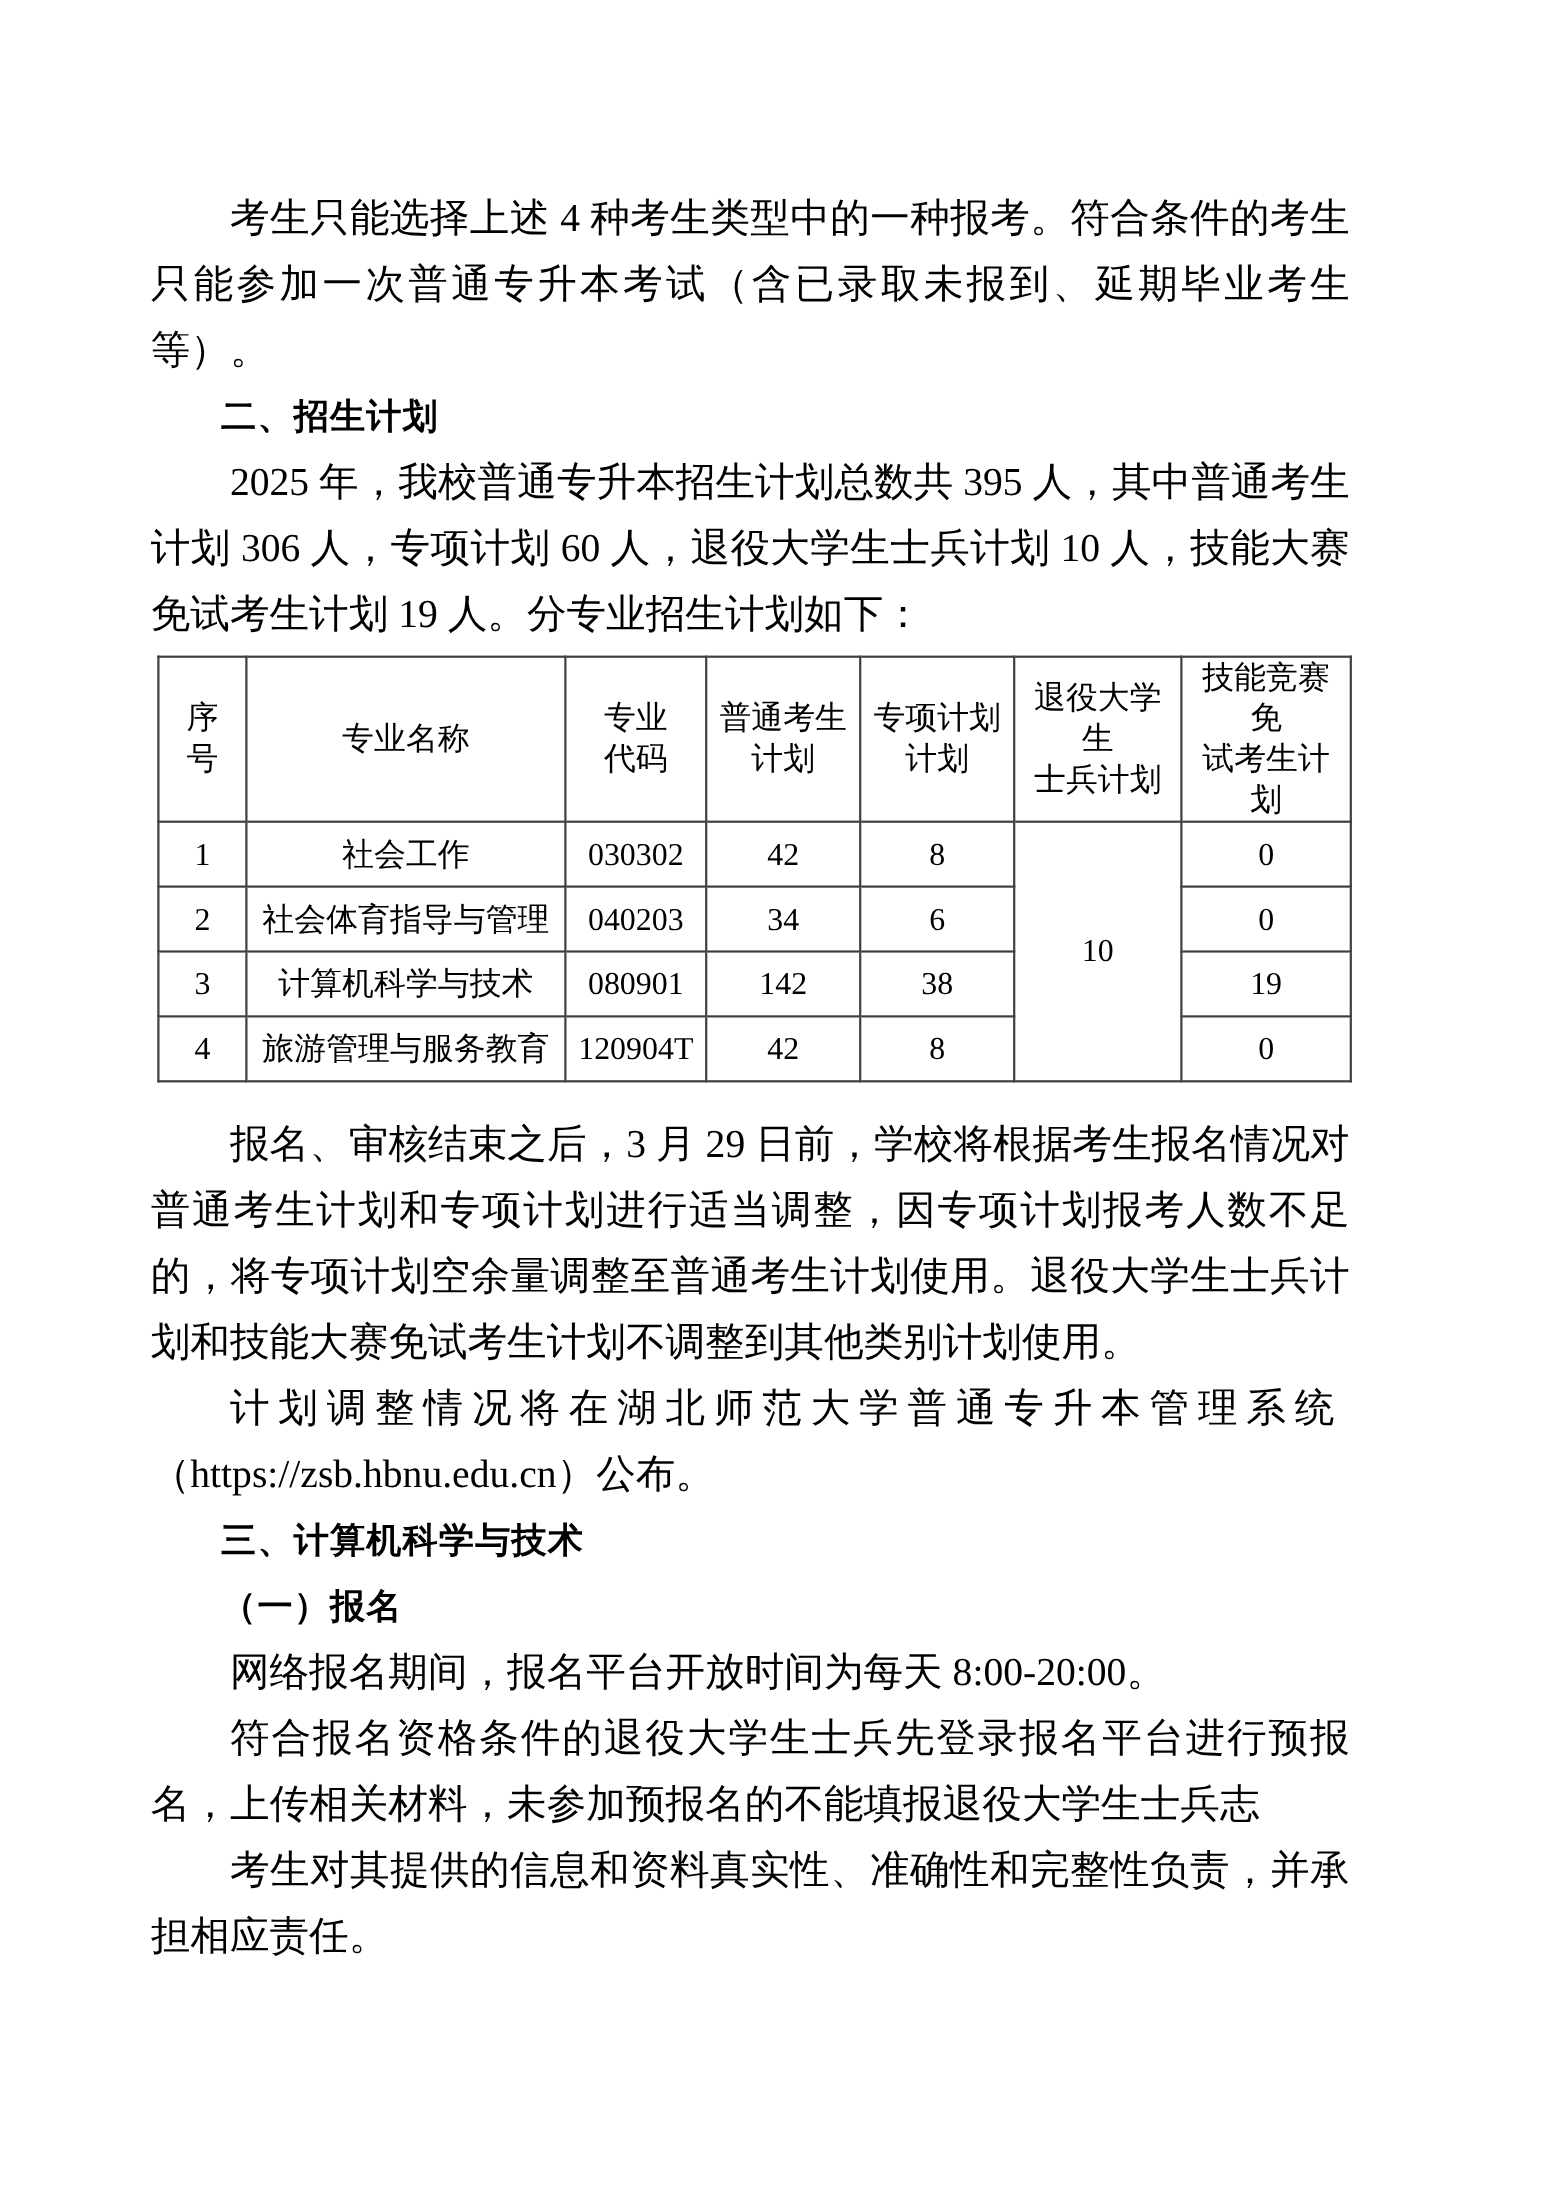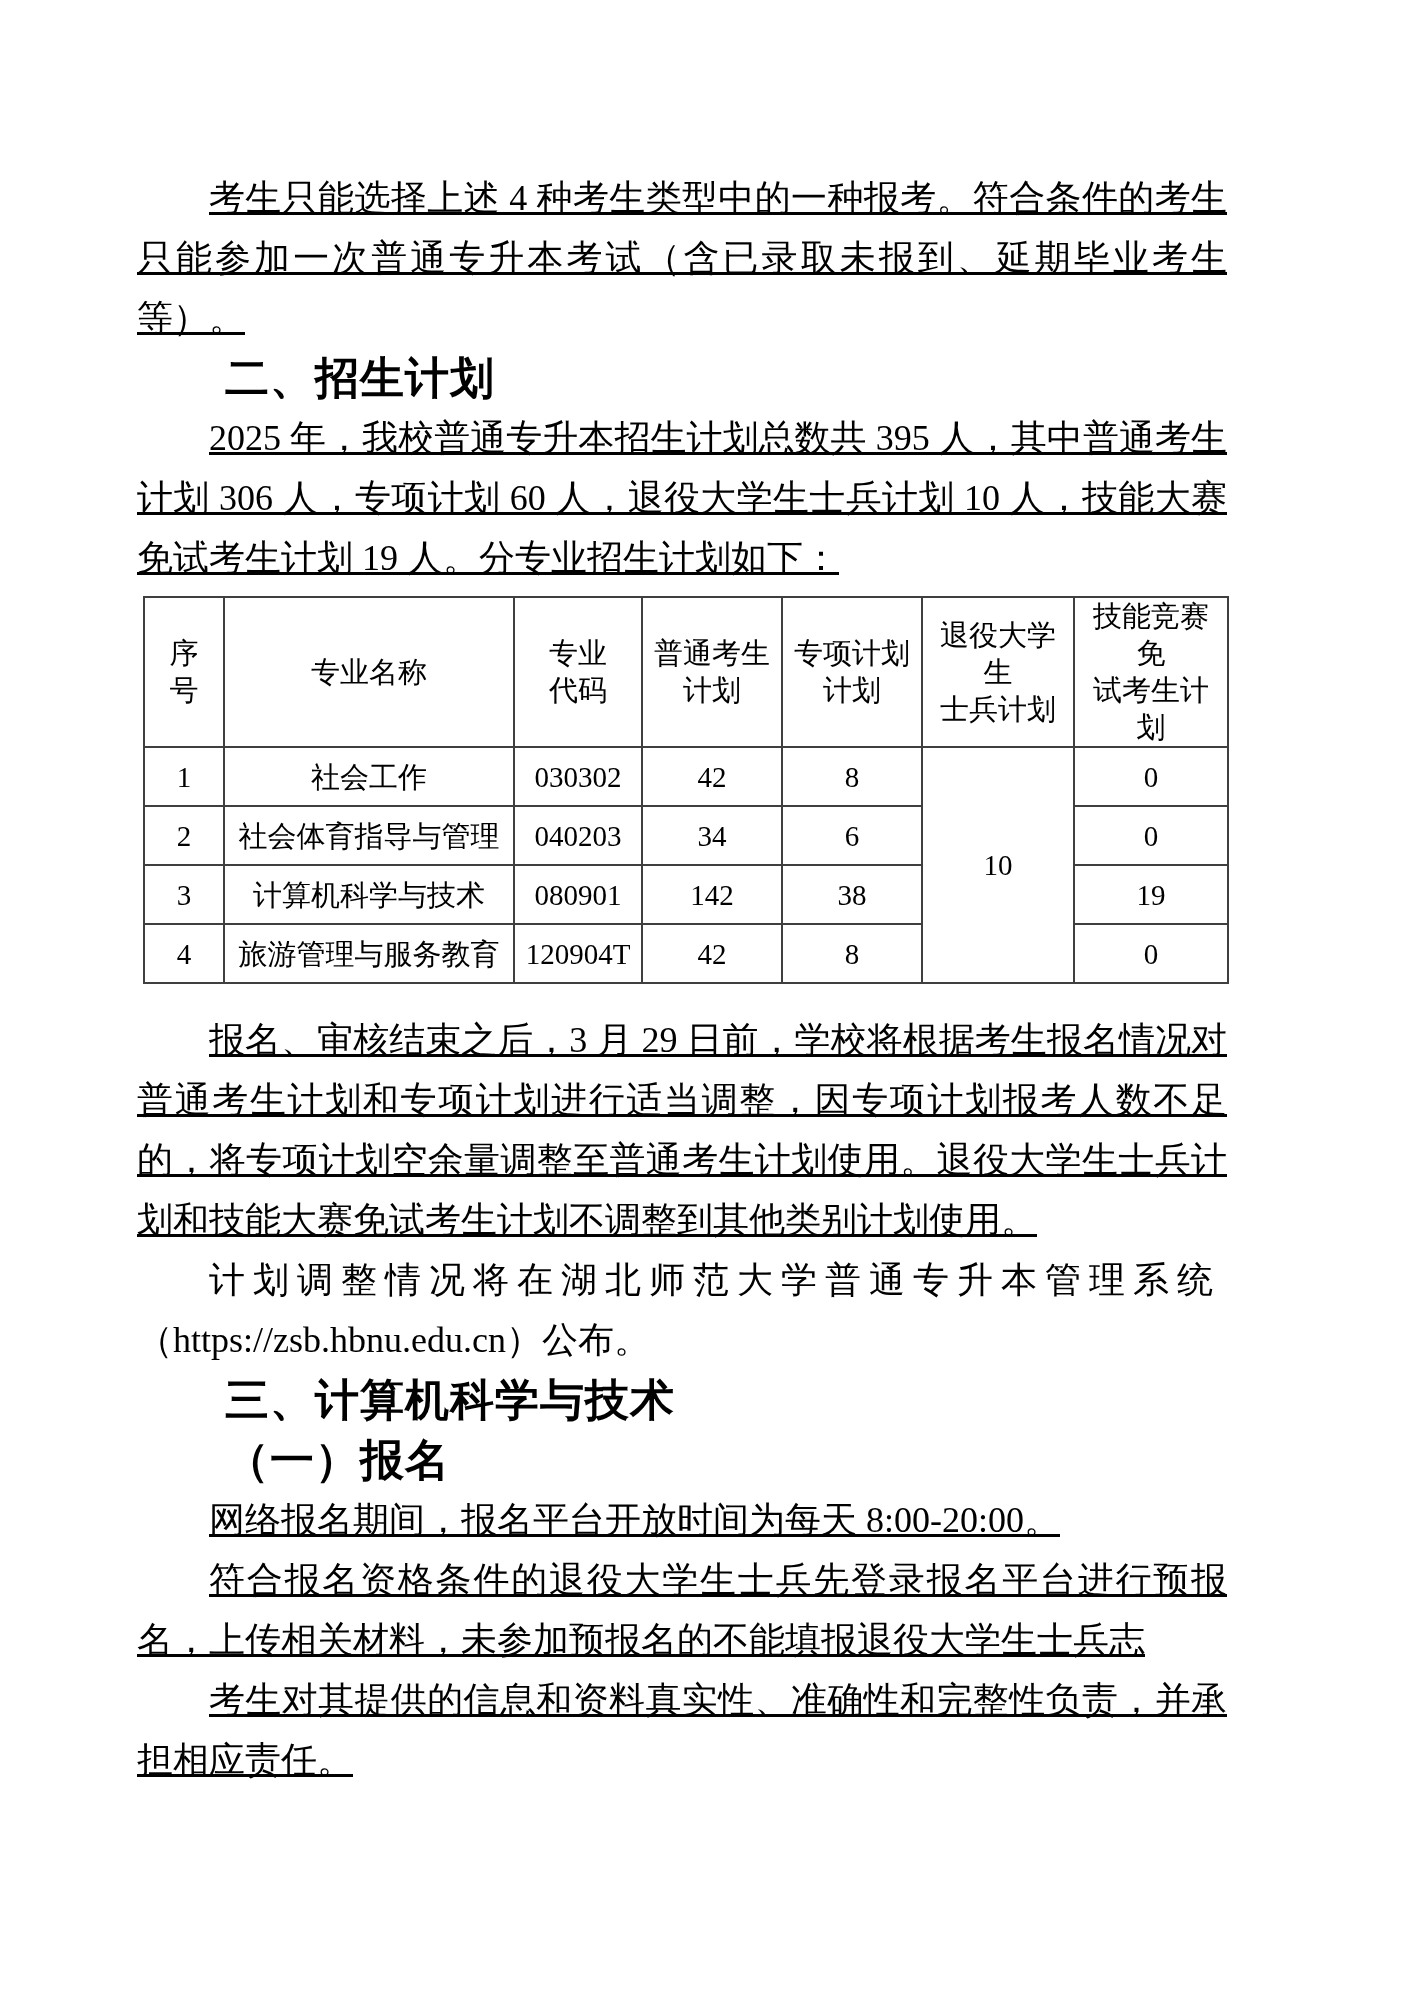--- a/index.html
+++ b/index.html
@@ -17,25 +17,25 @@
   }
   .content {
     position: absolute;
     left: 137px; top: 168px;
     width: 1090px;
     font-size: 36px;
     line-height: 60px;
     text-align: justify;
     text-justify: inter-ideograph;
   }
-  p.body-para { text-indent: 2em; text-decoration: underline; }
+  p.body-para { text-indent: 2em; }
   .heading {
     font-family: "Liberation Sans", "DejaVu Sans", sans-serif;
     font-weight: 700;
-    font-size: 44px;
+    font-size: 32px;
     line-height: 60px;
     text-indent: 2em;
     text-align: left;
     letter-spacing: 1px;
   }
   .line { display: block; }
   .line-first { text-indent: 2em; letter-spacing: 8px; }
   .line-rest { text-indent: 0; letter-spacing: 0; }
   table.plan-table {
     table-layout: fixed;

